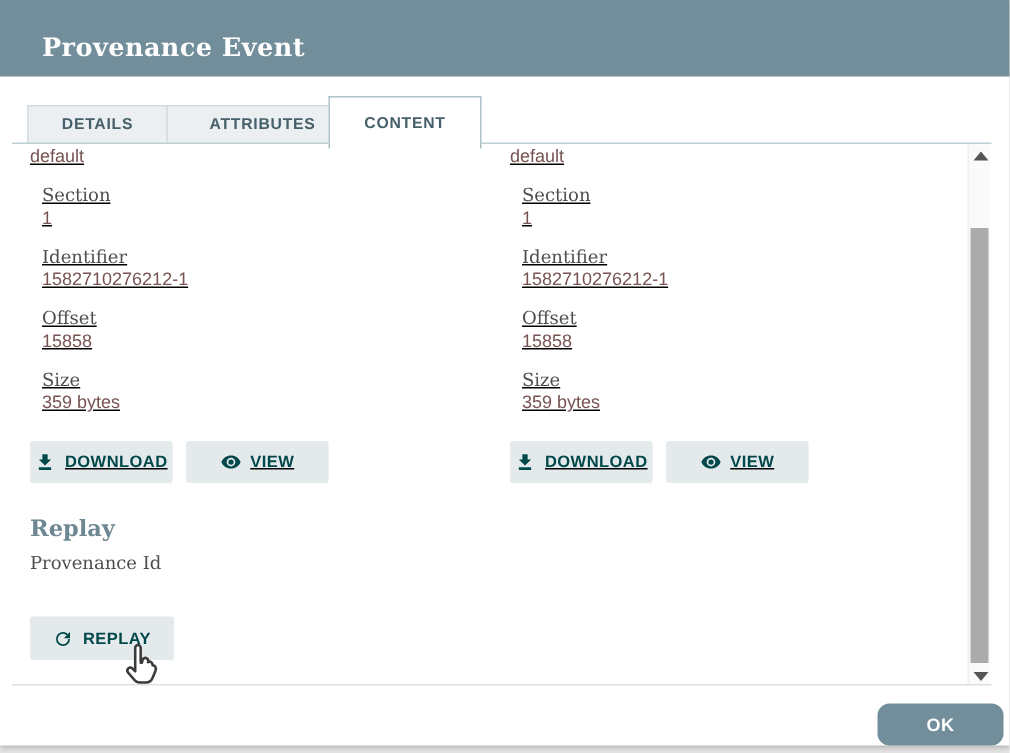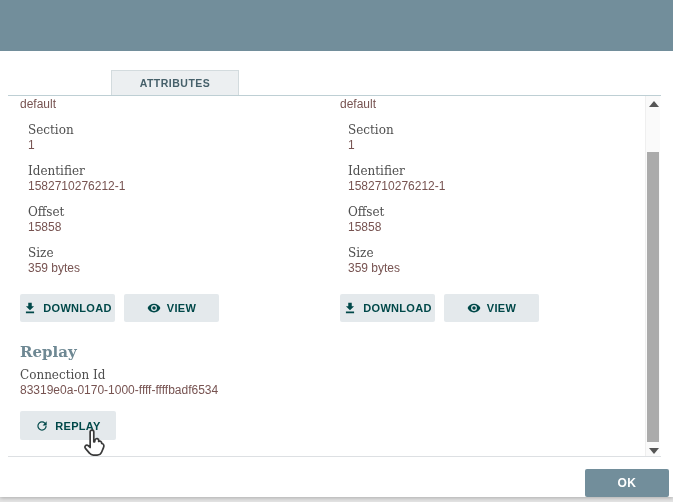--- a/index.html
+++ b/index.html
@@ -19,21 +19,20 @@
   
   .dlg-header {
     position: absolute; left:0; top:0; right:0; height:51px;
     background:#728E9B;
   }
   .dlg-title {
     position:absolute; left:28px; top:0; height:63px;
     display:flex; align-items:center;
     color:#FFFFFF; font:bold 17px "DejaVu Serif", serif;
     letter-spacing:.3px;
-    margin-top:36px;
   }
   
   .tab {
     position:absolute; height:25px; top:70px;
     background:#ECEFF1; border:1px solid #D3DBDE; border-bottom:none;
     color:#46606A; font:bold 10.5px "Liberation Sans", sans-serif;
     letter-spacing:.5px;
     display:flex; align-items:center; justify-content:center;
     cursor:pointer; z-index:1;
   }
@@ -42,21 +41,21 @@
   .tab-content {
     left:219px; top:64px; width:102px; height:35px;
     background:#FFFFFF; border:1px solid #AEC2C9; border-bottom:none;
     z-index:3;
   }
   .tab-underline {
     position:absolute; left:8px; top:95px; width:653px; height:1px;
     background:#BECFD4; z-index:2;
   }
   
-  .claim-col { position:absolute; top:97px; width:300px; }
+  .claim-col { position:absolute; top:97px; width:300px;text-decoration:underline; }
   .claim-col.left  { left:20px; }
   .claim-col.right { left:340px; }
   .value-first { margin:0 0 11px 0; }
   .field-group { margin:0 0 11px 8px; }
   .f-label {
     font:12px "DejaVu Serif", serif; color:#4E4E4E; line-height:15px;
   }
   .f-value {
     font:12px "Liberation Sans", sans-serif; color:#775351; line-height:15px;
   }
@@ -83,21 +82,21 @@
     position:absolute; left:80px; top:427px; width:30px; height:34px;
     z-index:5; pointer-events:none;
   }
   
   .bottom-sep {
     position:absolute; left:8px; top:456px; width:653px; height:1px;
     background:#DDE0E3;
   }
   .ok-btn {
     position:absolute; left:585px; top:469px; width:84px; height:28px;
-    background:#728E9B; border:none; border-radius:2px;
+    background:#728E9B; border:none; border-radius:8px;
     color:#FFFFFF; font:bold 12px "Liberation Sans", sans-serif;
     letter-spacing:.4px; cursor:pointer;
     display:flex; align-items:center; justify-content:center;
   }
   
   .sb-track {
     position:absolute; left:645px; top:96px; width:15px; height:360px;
     background:#FAFAFA; border-left:1px solid #EFEFEF;
   }
   .sb-arrow {
@@ -114,21 +113,23 @@
 </style>
 </head>
 <body>
 
 <div class="dialog">
 
   <div class="dlg-header">
     <div class="dlg-title">Provenance Event</div>
   </div>
 
+  <div class="tab tab-details">DETAILS</div>
   <div class="tab tab-attributes">ATTRIBUTES</div>
+  <div class="tab tab-content">CONTENT</div>
   <div class="tab-underline"></div>
 
   <div class="claim-col left">
     <div class="f-value value-first">default</div>
 
     <div class="field-group">
       <div class="f-label">Section</div>
       <div class="f-value">1</div>
     </div>
     <div class="field-group">
@@ -190,22 +191,21 @@
       <button class="act-btn">
         <svg viewBox="0 0 24 24">
             <path d="M12 4.5C7 4.5 2.7 7.6 1 12c1.7 4.4 6 7.5 11 7.5s9.3-3.1 11-7.5c-1.7-4.4-6-7.5-11-7.5zM12 17a5 5 0 1 1 0-10 5 5 0 0 1 0 10zm0-8a3 3 0 1 0 0 6 3 3 0 0 0 0-6z"></path>
           </svg>
         <span>VIEW</span>
       </button>
     </div>
   </div>
 
   <div class="replay-heading">Replay</div>
-  <div class="f-label conn-label">Connection Id</div>
-  <div class="f-value conn-value">83319e0a-0170-1000-ffff-ffffbadf6534</div>
+  <div class="f-label conn-label">Provenance Id</div>
   <button class="act-btn replay-btn">
     <svg viewBox="0 0 24 24">
         <path d="M17.65 6.35A7.96 7.96 0 0 0 12 4a8 8 0 1 0 8 8h-2a6 6 0 1 1-1.76-4.24L13 11h7V4l-2.35 2.35z"></path>
       </svg>
     <span>REPLAY</span>
   </button>
 
   <svg class="cursor" viewBox="0 0 24 28">
     <path d="M9.5 2.5c.8 0 1.5.7 1.5 1.5v8.2h.7l.3-1.4c.2-.9 1.1-1.4 1.9-1.2.8.2 1.3 1 1.2 1.8l-.1.5c.7-.4 1.6-.3 2.1.3.4.4.5.9.4 1.4.7 0 1.3.3 1.6.9.4.7.3 1.5-.1 2.5l-1.5 3.6c-.6 1.5-2.1 2.5-3.7 2.5h-3.2c-1.2 0-2.3-.5-3-1.4l-3.5-4.1c-.6-.7-.5-1.7.1-2.3.6-.6 1.6-.6 2.2 0L8 16.9V4c0-.8.7-1.5 1.5-1.5z" fill="#FFFFFF" stroke="#3a3a3a" stroke-width="1.4" stroke-linejoin="round"></path>
   </svg>

